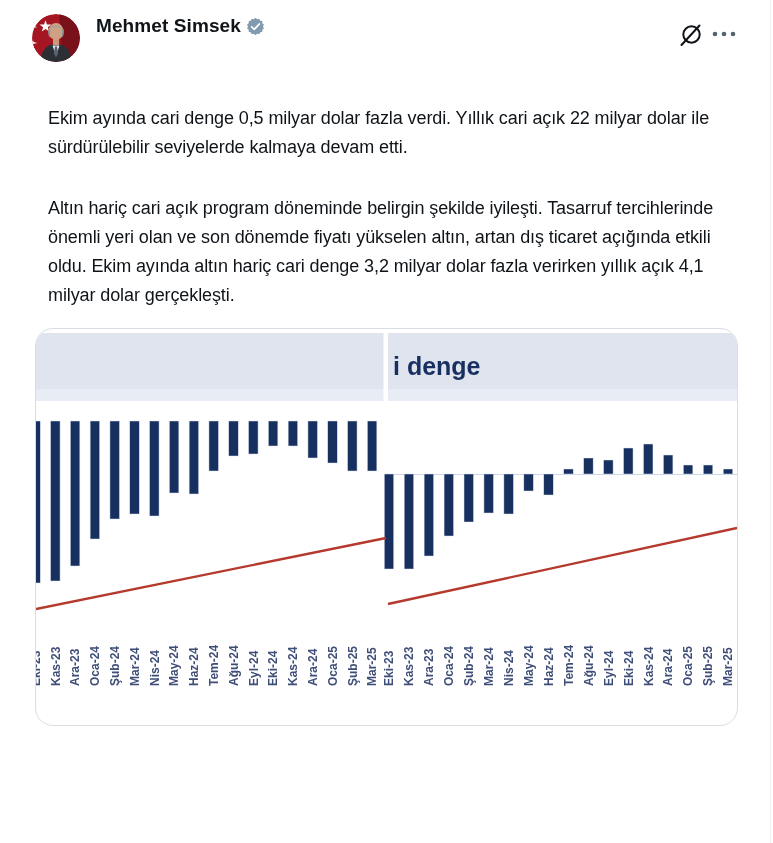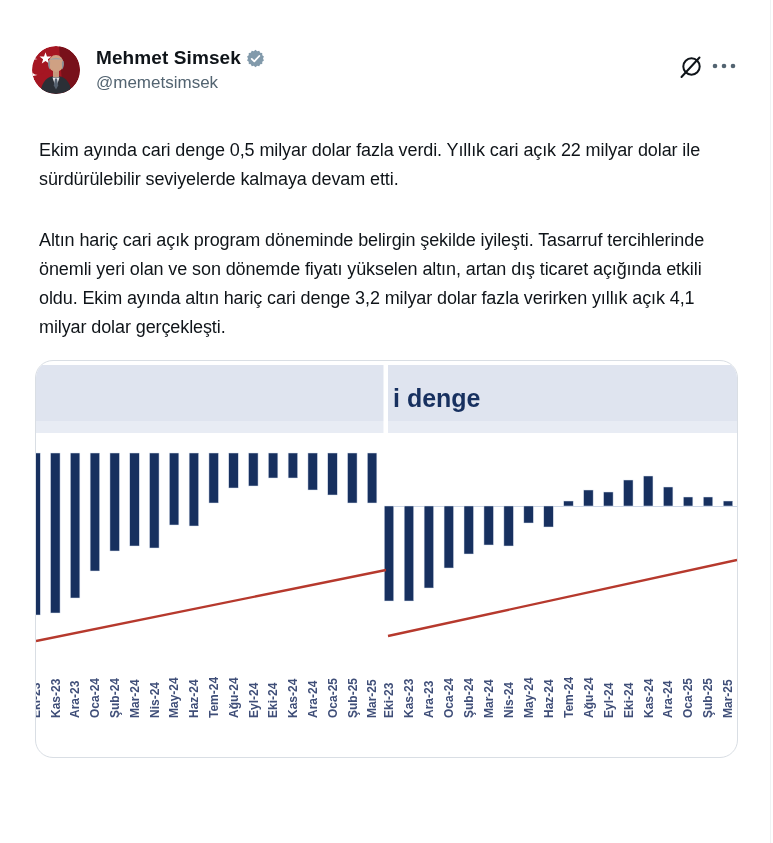--- a/index.html
+++ b/index.html
@@ -3,36 +3,36 @@
 <meta charset="utf-8">
 <style>
   html,body{margin:0;padding:0;background:#ffffff;}
   body{width:773px;height:843px;position:relative;overflow:hidden;
        font-family:"Liberation Sans",sans-serif;color:#0f1419;}
   .page{width:773px;height:843px;position:relative;background:#fff;}
   .right-edge{position:absolute;right:2px;top:0;bottom:0;width:1px;background:#eff3f4;}
   .tweet{padding:14px 31px 0 32px;position:relative;}
 
   
-  .header{position:relative;height:62px;margin-top:32px;}
+  .header{position:relative;height:62px;}
   .avatar{position:absolute;left:0;top:0;width:48px;height:48px;border-radius:50%;
           overflow:hidden;cursor:pointer;}
   .avatar svg{display:block;}
   .name-block{position:absolute;left:64px;top:1px;}
   .name-row{display:flex;align-items:center;gap:5px;}
   .name{font-size:19px;font-weight:700;letter-spacing:.1px;color:#0f1419;cursor:pointer;}
   .badge{width:19px;height:19px;margin-top:1px;}
   .handle{font-size:17px;color:#536471;margin-top:4px;cursor:pointer;}
   .grok{position:absolute;left:646px;top:8px;width:26px;height:26px;cursor:pointer;}
   .more{position:absolute;left:678px;top:13px;width:30px;height:14px;cursor:pointer;}
 
   
   .tweet-text{margin-top:28px;width:710px;font-size:18px;line-height:29px;
               letter-spacing:-.1px;color:#0f1419;}
-  .tweet-text p{margin:7px;}
+  .tweet-text p{margin:16px;}
   .tweet-text p + p{margin-top:32px;}
 
   
   .chart-card{margin:18px 0 0 3px;width:703px;height:398px;border:1px solid #d9dee4;
               border-radius:18px;overflow:hidden;background:#fff;cursor:pointer;
               box-sizing:border-box;}
   #chart-svg{display:block;}
   #chart-svg text{font-family:"Liberation Sans",sans-serif;}
   .chart-title{font-size:25px;font-weight:700;}
   .x-label{font-size:12px;font-weight:600;}
@@ -71,21 +71,20 @@
       </div>
 
       <div class="name-block">
         <div class="name-row">
           <span class="name">Mehmet Simsek</span>
           <svg class="badge" viewBox="0 0 22 22">
             <polygon id="badge-seal" fill="#829aab" points="11.00,1.00 12.94,2.52 15.34,1.99 16.42,4.20 18.82,4.77 18.84,7.23 20.75,8.77 19.70,11.00 20.75,13.23 18.84,14.77 18.82,17.23 16.42,17.80 15.34,20.01 12.94,19.48 11.00,21.00 9.06,19.48 6.66,20.01 5.58,17.80 3.18,17.23 3.16,14.77 1.25,13.23 2.30,11.00 1.25,8.77 3.16,7.23 3.18,4.77 5.58,4.20 6.66,1.99 9.06,2.52"></polygon>
             <path d="M6.6 11.4 L9.6 14.3 L15.4 8.1" fill="none" stroke="#ffffff" stroke-width="2.1" stroke-linecap="round" stroke-linejoin="round"></path>
           </svg>
         </div>
-        <div class="handle">@memetsimsek</div>
       </div>
 
       <div class="grok">
         <svg width="26" height="26" viewBox="0 0 26 26">
           <circle cx="13.5" cy="12.5" r="8.2" fill="none" stroke="#0f1419" stroke-width="2"></circle>
           <line x1="21.5" y1="3.5" x2="3.5" y2="23" stroke="#0f1419" stroke-width="2" stroke-linecap="round"></line>
         </svg>
       </div>
 
       <div class="more">

